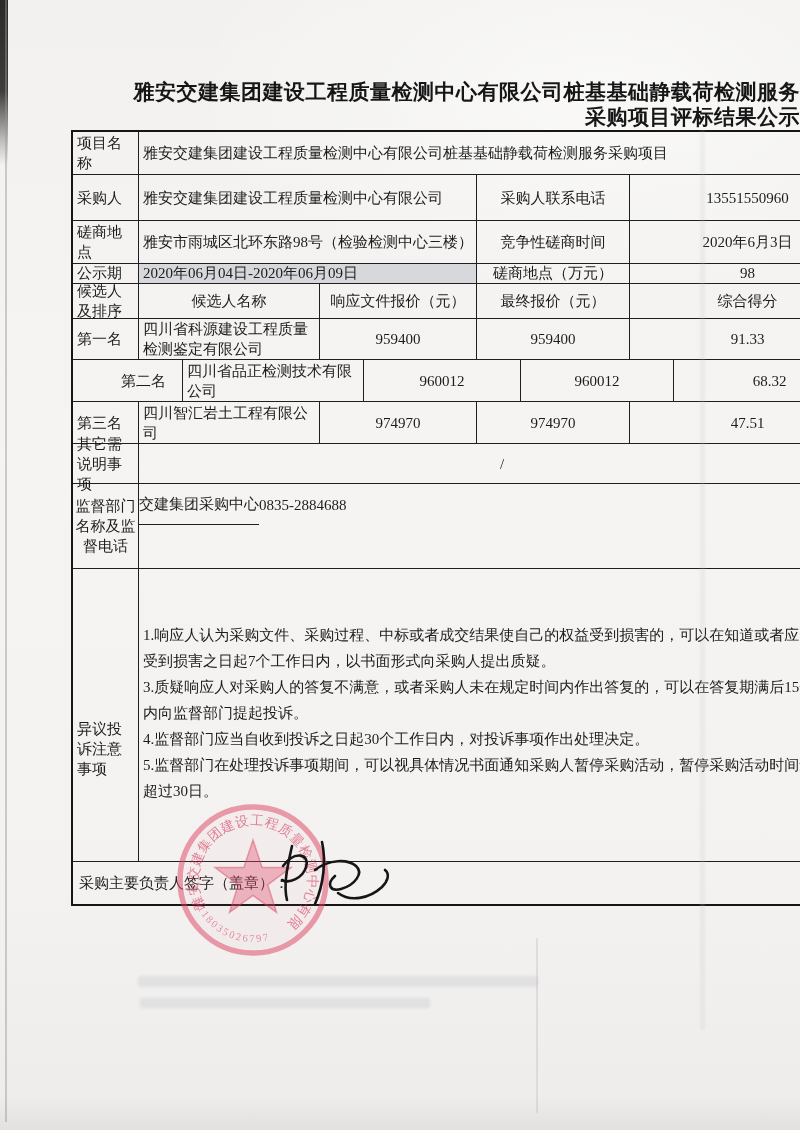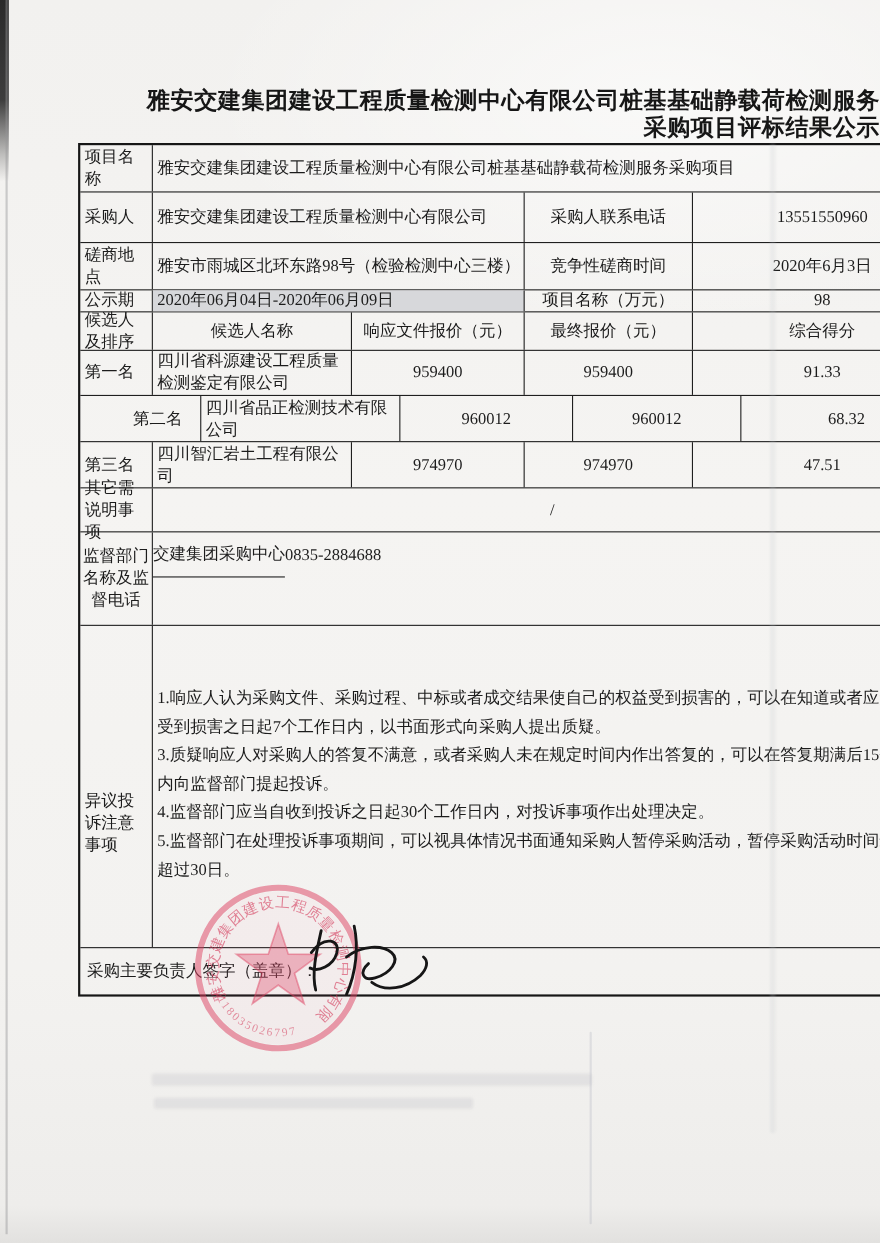--- a/index.html
+++ b/index.html
@@ -89,21 +89,21 @@
     <div class="tr r3">
       <div class="td cL">磋商地点</div>
       <div class="td cM">雅安市雨城区北环东路98号（检验检测中心三楼）</div>
       <div class="td c4 center">竞争性磋商时间</div>
       <div class="td c5 center">2020年6月3日</div>
     </div>
 
     <div class="tr r4">
       <div class="td cL">公示期</div>
       <div class="td cM graybg">2020年06月04日-2020年06月09日</div>
-      <div class="td c4 center">项目名称（万元）</div>
+      <div class="td c4 center">磋商地点（万元）</div>
       <div class="td c5 center">98</div>
     </div>
 
     <div class="tr r5">
       <div class="td cL">候选人及排序</div>
       <div class="td c2 center">候选人名称</div>
       <div class="td c3 center">响应文件报价（元）</div>
       <div class="td c4 center">最终报价（元）</div>
       <div class="td c5 center">综合得分</div>
     </div>

